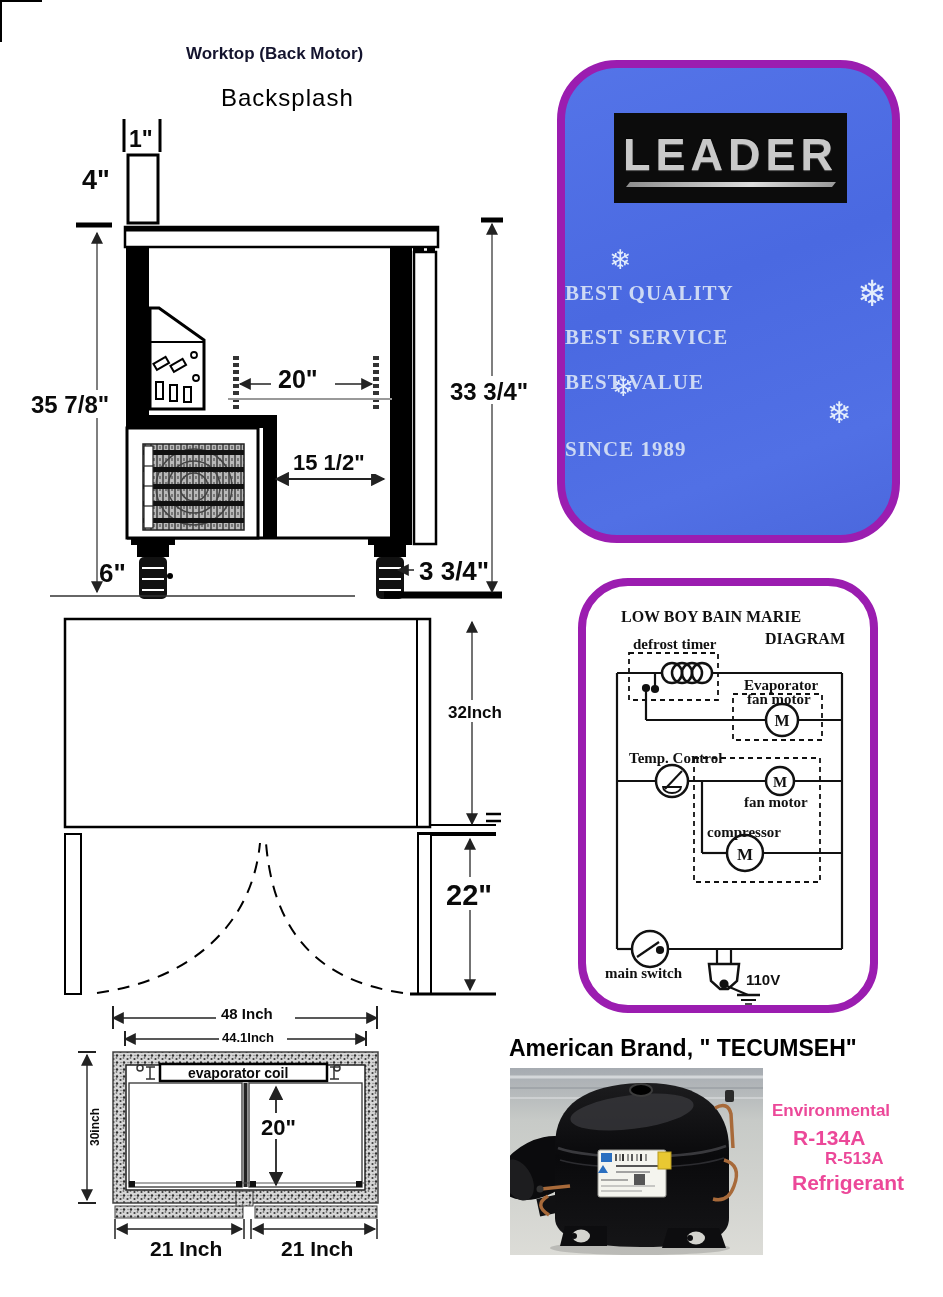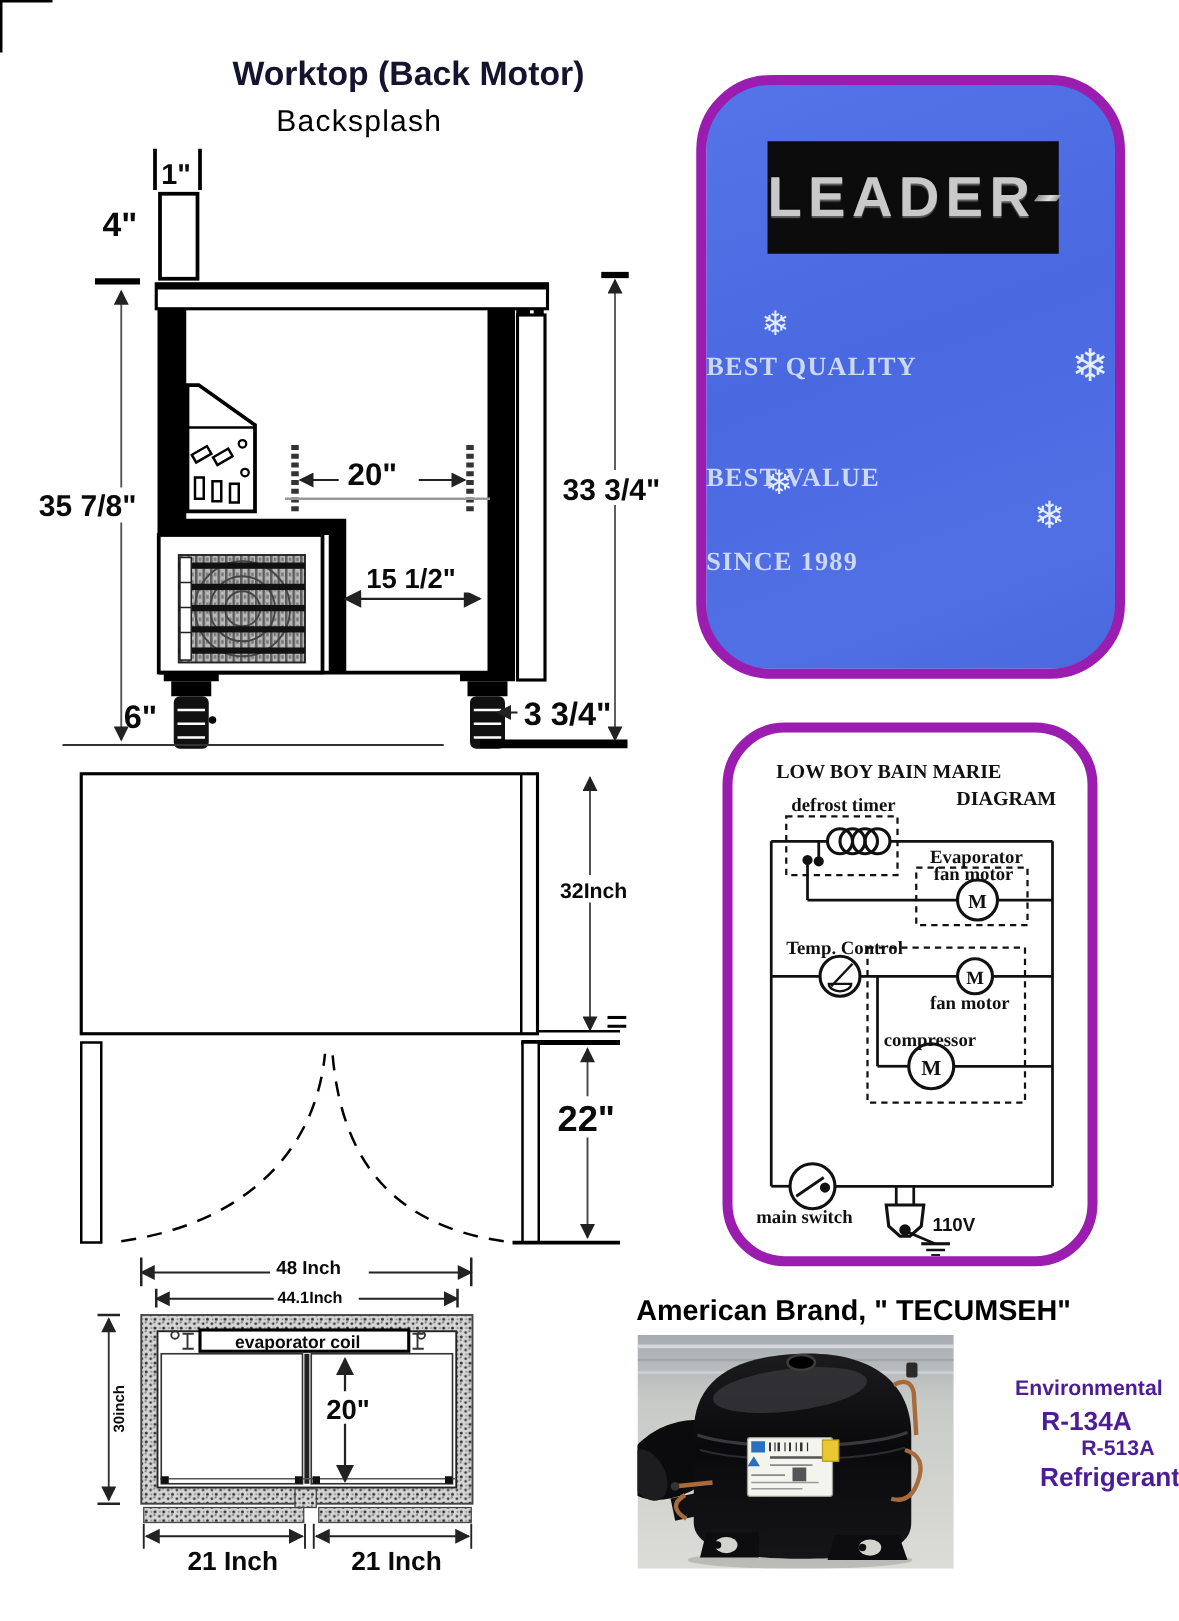--- a/index.html
+++ b/index.html
@@ -1,42 +1,42 @@
 <!DOCTYPE html>
 <html><head>
 <meta charset="utf-8">
 <style>
   html,body{margin:0;padding:0;background:#fff;}
   .canvas{position:relative;width:943px;height:1297px;background:#fff;overflow:hidden;
           font-family:"Liberation Sans",sans-serif;}
   .abs{position:absolute;}
   .corner-mark{position:absolute;left:0;top:0;width:40px;height:40px;
                border-left:2px solid #000;border-top:2px solid #000;}
-  .title1{position:absolute;left:186px;top:44px;font-size:27px;font-weight:bold;color:#14142e;}
+  .title1{position:absolute;left:186px;top:44px;font-size:17px;font-weight:bold;color:#14142e;}
   .title2{position:absolute;left:221px;top:84px;font-size:24px;font-weight:normal;color:#000;letter-spacing:1px;}
 
   
   .badge{position:absolute;left:557px;top:60px;width:343px;height:483px;box-sizing:border-box;
          border:8px solid #9b1db0;border-radius:60px;
          background:linear-gradient(160deg,#5474e8 0%,#4a69e1 45%,#5170e5 80%,#4b68dd 100%);}
   .badge-logo{position:absolute;left:49px;top:45px;width:233px;height:90px;background:#0c0c0c;
-              display:flex;flex-direction:row;align-items:center;justify-content:center;}
+              display:flex;flex-direction:column;align-items:center;justify-content:center;}
   .badge-brand{font-weight:bold;font-size:45px;letter-spacing:5px;color:#c9c9c9;
                text-shadow:0 1px 1px rgba(255,255,255,0.35),0 -1px 1px rgba(0,0,0,0.6);}
   .badge-underline{width:206px;height:5px;margin-top:1px;
                    background:linear-gradient(90deg,#8f8f8f,#dedede 60%,#9a9a9a);
                    transform:skewX(-38deg);}
   .badge-line{position:absolute;left:0;width:100%;text-align:left;
               font-family:"Liberation Serif",serif;font-weight:bold;font-size:21px;
               color:#cdd9f4;letter-spacing:1px;}
   .snow{position:absolute;font-family:"DejaVu Sans",sans-serif;color:#e3edfc;line-height:1;}
 
   
   .tec-title{position:absolute;left:509px;top:1035px;font-size:23px;font-weight:bold;color:#000;}
-  .env-line{position:absolute;font-weight:bold;color:#4c1d95;margin-left:40px;}
+  .env-line{position:absolute;font-weight:bold;color:#ec4899;}
 </style>
 </head>
 <body>
 
 <div class="canvas">
 
   <div class="corner-mark"></div>
 
   <div class="title1">Worktop (Back Motor)</div>
   <div class="title2">Backsplash</div>
@@ -267,20 +267,21 @@
   <div class="badge">
     <div class="badge-logo">
       <div class="badge-brand">LEADER</div>
       <div class="badge-underline"></div>
     </div>
     <span class="snow" style="left:44px;top:178px;font-size:27px">❄</span>
     <span class="snow" style="left:292px;top:208px;font-size:36px">❄</span>
     <span class="snow" style="left:47px;top:305px;font-size:27px">❄</span>
     <span class="snow" style="left:262px;top:330px;font-size:30px">❄</span>
     <div class="badge-line" style="top:213px">BEST QUALITY</div>
+    <div class="badge-line" style="top:257px">BEST SERVICE</div>
     <div class="badge-line" style="top:302px">BEST VALUE</div>
     <div class="badge-line" style="top:369px">SINCE 1989</div>
   </div>
 
   <svg class="abs" style="left:575px;top:575px" width="310" height="445" viewBox="575 575 310 445">
     <rect x="582" y="582" width="292" height="427" rx="46" fill="#fff" stroke="#9b1db0" stroke-width="8"></rect>
 
     <g stroke="#111" stroke-width="2.2" fill="none">
       <rect x="629" y="653" width="89" height="47" stroke-width="1.8" stroke-dasharray="5,4"></rect>
       <circle cx="672" cy="673" r="10" stroke-width="2.5"></circle>

